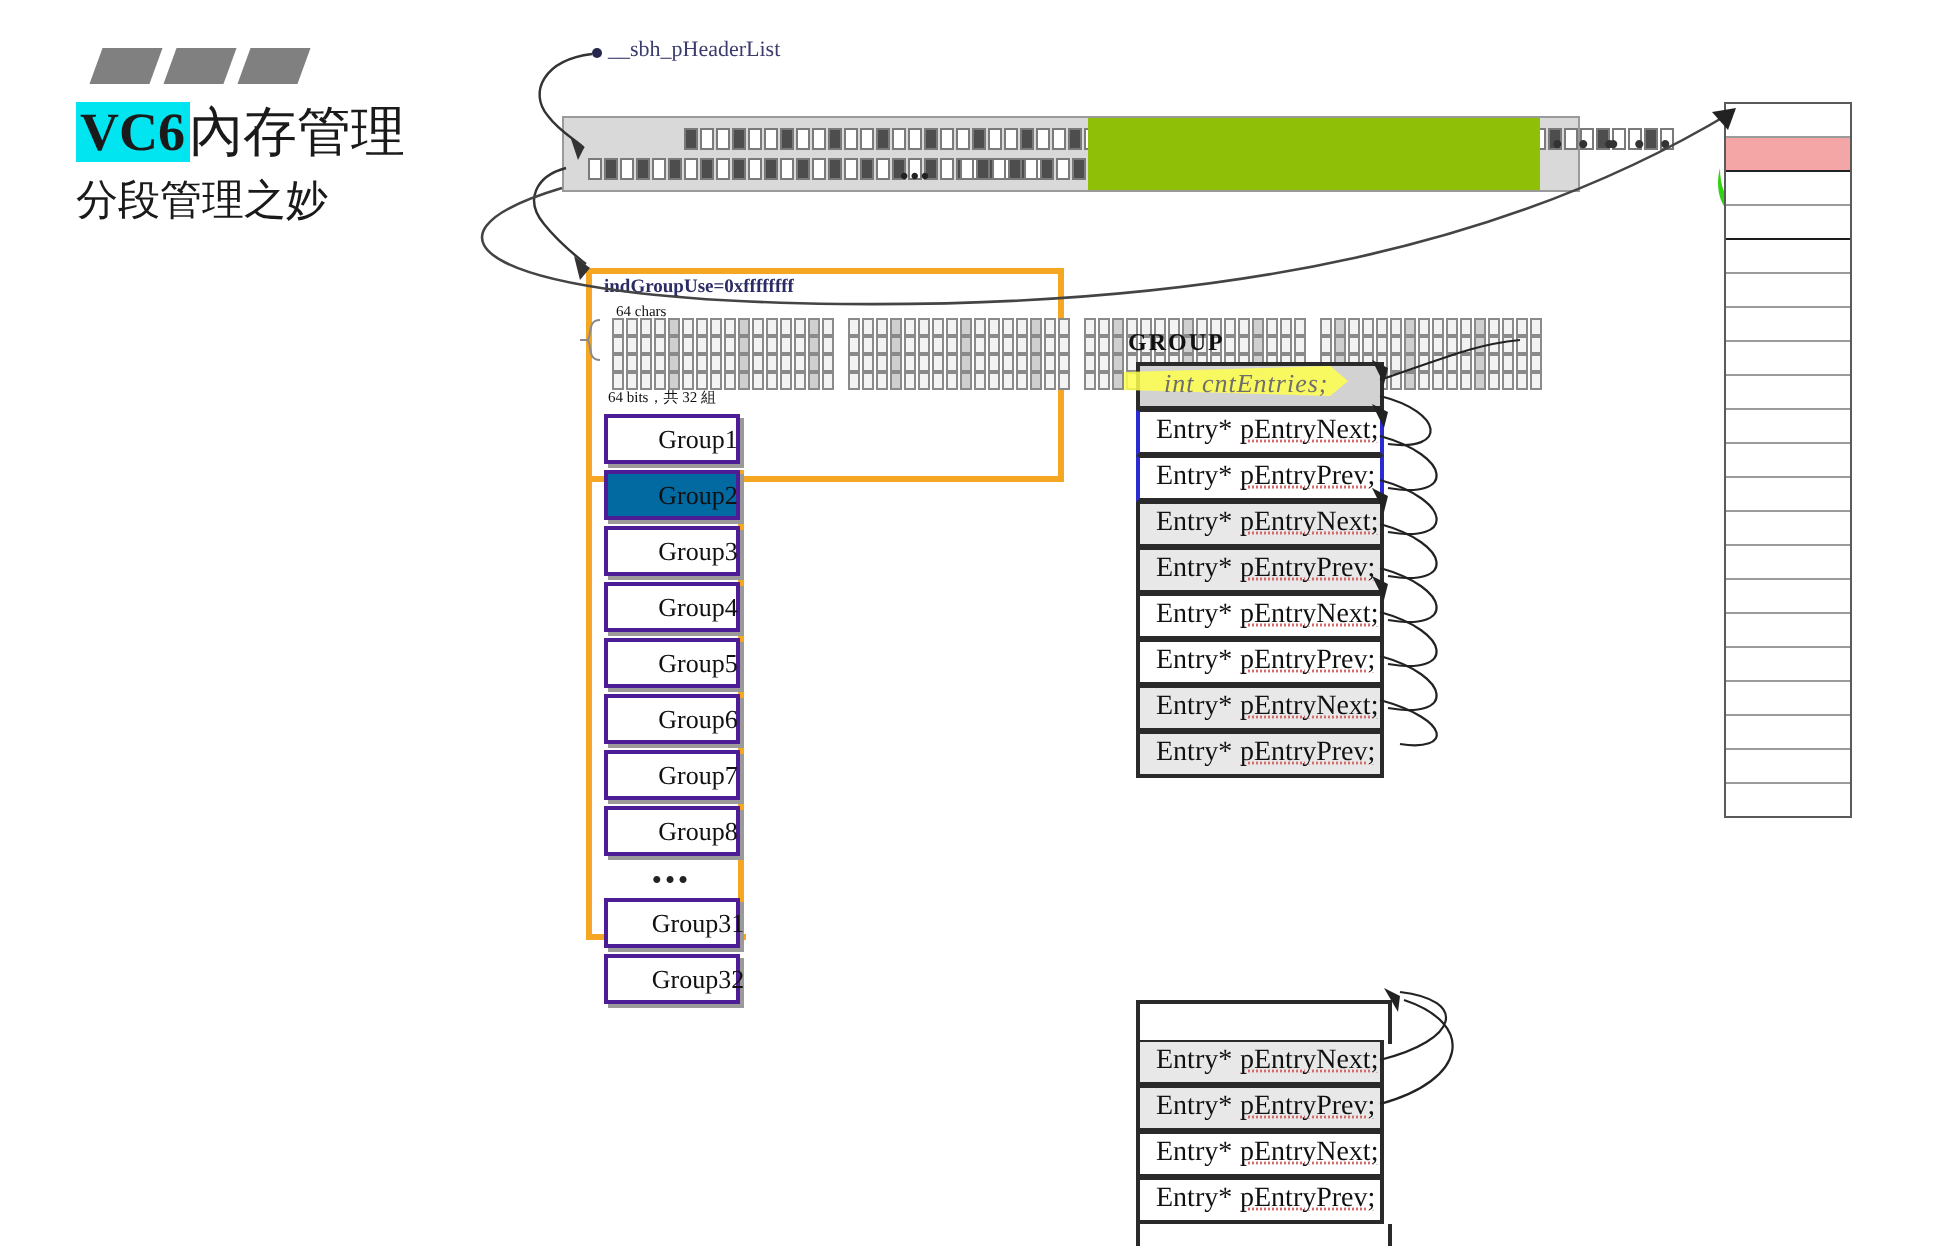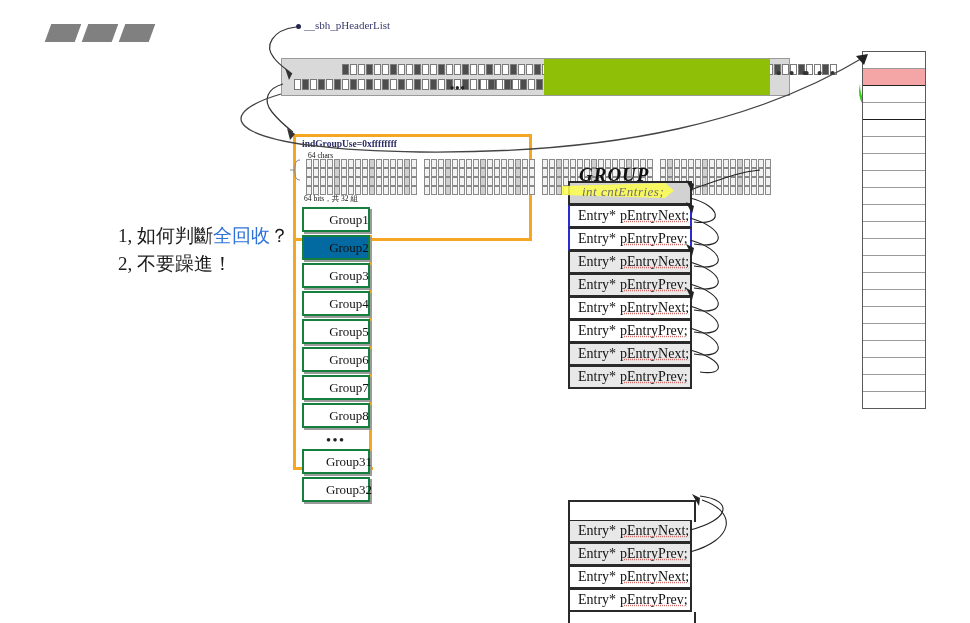--- a/index.html
+++ b/index.html
@@ -93,31 +93,31 @@
   #bitslabel{left:304px;top:194px;font-size:7.5px;color:#111;
              font-weight:normal;white-space:nowrap;}
   .gridrow{position:absolute;display:flex;}
   .gcell{width:4px;height:7px;border:1px solid #8a8a8a;background:#f3f3f3;
          margin-right:1px;}
   .gcell.fill{background:#cfcfcf;}
   .gsp{width:6px;}
 
   
   #grouplist{left:302px;top:207px;width:68px;}
-  .grp{height:21px;margin-bottom:3px;border:2px solid #15803d;
+  .grp{height:21px;margin-bottom:3px;border:2px solid #4c1d95;
        background:#ffffff;font-size:13px;color:#111;
        display:flex;align-items:center;justify-content:center;
        box-shadow:2px 2px 0 #9a9a9a;padding-left:26px;}
   .grp.sel{background:#0369a1;}
   .grp-dots{height:18px;display:flex;align-items:center;justify-content:center;
             font-size:13px;font-weight:bold;color:#222;letter-spacing:2px;}
 
   
-  #group-title{left:579px;top:164px;font-size:19px;font-weight:bold;
-               color:#111;letter-spacing:1px;font-style:italic;}
+  #group-title{left:564px;top:164px;font-size:12px;font-weight:bold;
+               color:#111;letter-spacing:1px;}
   #grouptable{left:568px;top:181px;width:124px;}
   .row{height:20px;border:2px solid #2a2a2a;border-top-width:1px;
        background:#ffffff;position:relative;
        display:flex;align-items:center;font-size:14px;color:#111;}
   .row.first{border-top-width:2px;background:#d2d2d2;}
   .row.shaded{background:#e8e8e8;}
   .row.blue{border-left:2px solid #2b2bd4;border-right:2px solid #2b2bd4;}
   .row .t1{width:42px;padding-left:8px;}
   .row .t2{flex:1;text-decoration:underline;
            text-decoration-style:dotted;text-decoration-color:#d46a6a;}
@@ -141,26 +141,24 @@
 <body>
 
 <div id="stage">
 
   <div class="abs" id="title-block">
     <div class="para-bars">
       <div class="para-bar"></div>
       <div class="para-bar"></div>
       <div class="para-bar"></div>
     </div>
+    <div class="title-main"><span class="vc6">VC6</span><span>內存管理</span></div>
+    <div class="title-sub">分段管理之妙</div>
   </div>
 
-  <div class="abs" id="questions">
-    <div><span>1, </span><span>如何判斷</span><span class="hl">全回收</span><span>？</span></div>
-    <div><span>2, </span><span>不要躁進！</span></div>
-  </div>
 
   <div class="abs" id="hdr-dot"></div>
   <div class="abs" id="hdr-label">__sbh_pHeaderList</div>
 
   <div class="abs" id="headerbar">
     <div class="bits-row" id="bits-top">
         <div class="bitcell dark"></div>
         <div class="bitcell"></div>
         <div class="bitcell"></div>
         <div class="bitcell dark"></div>

